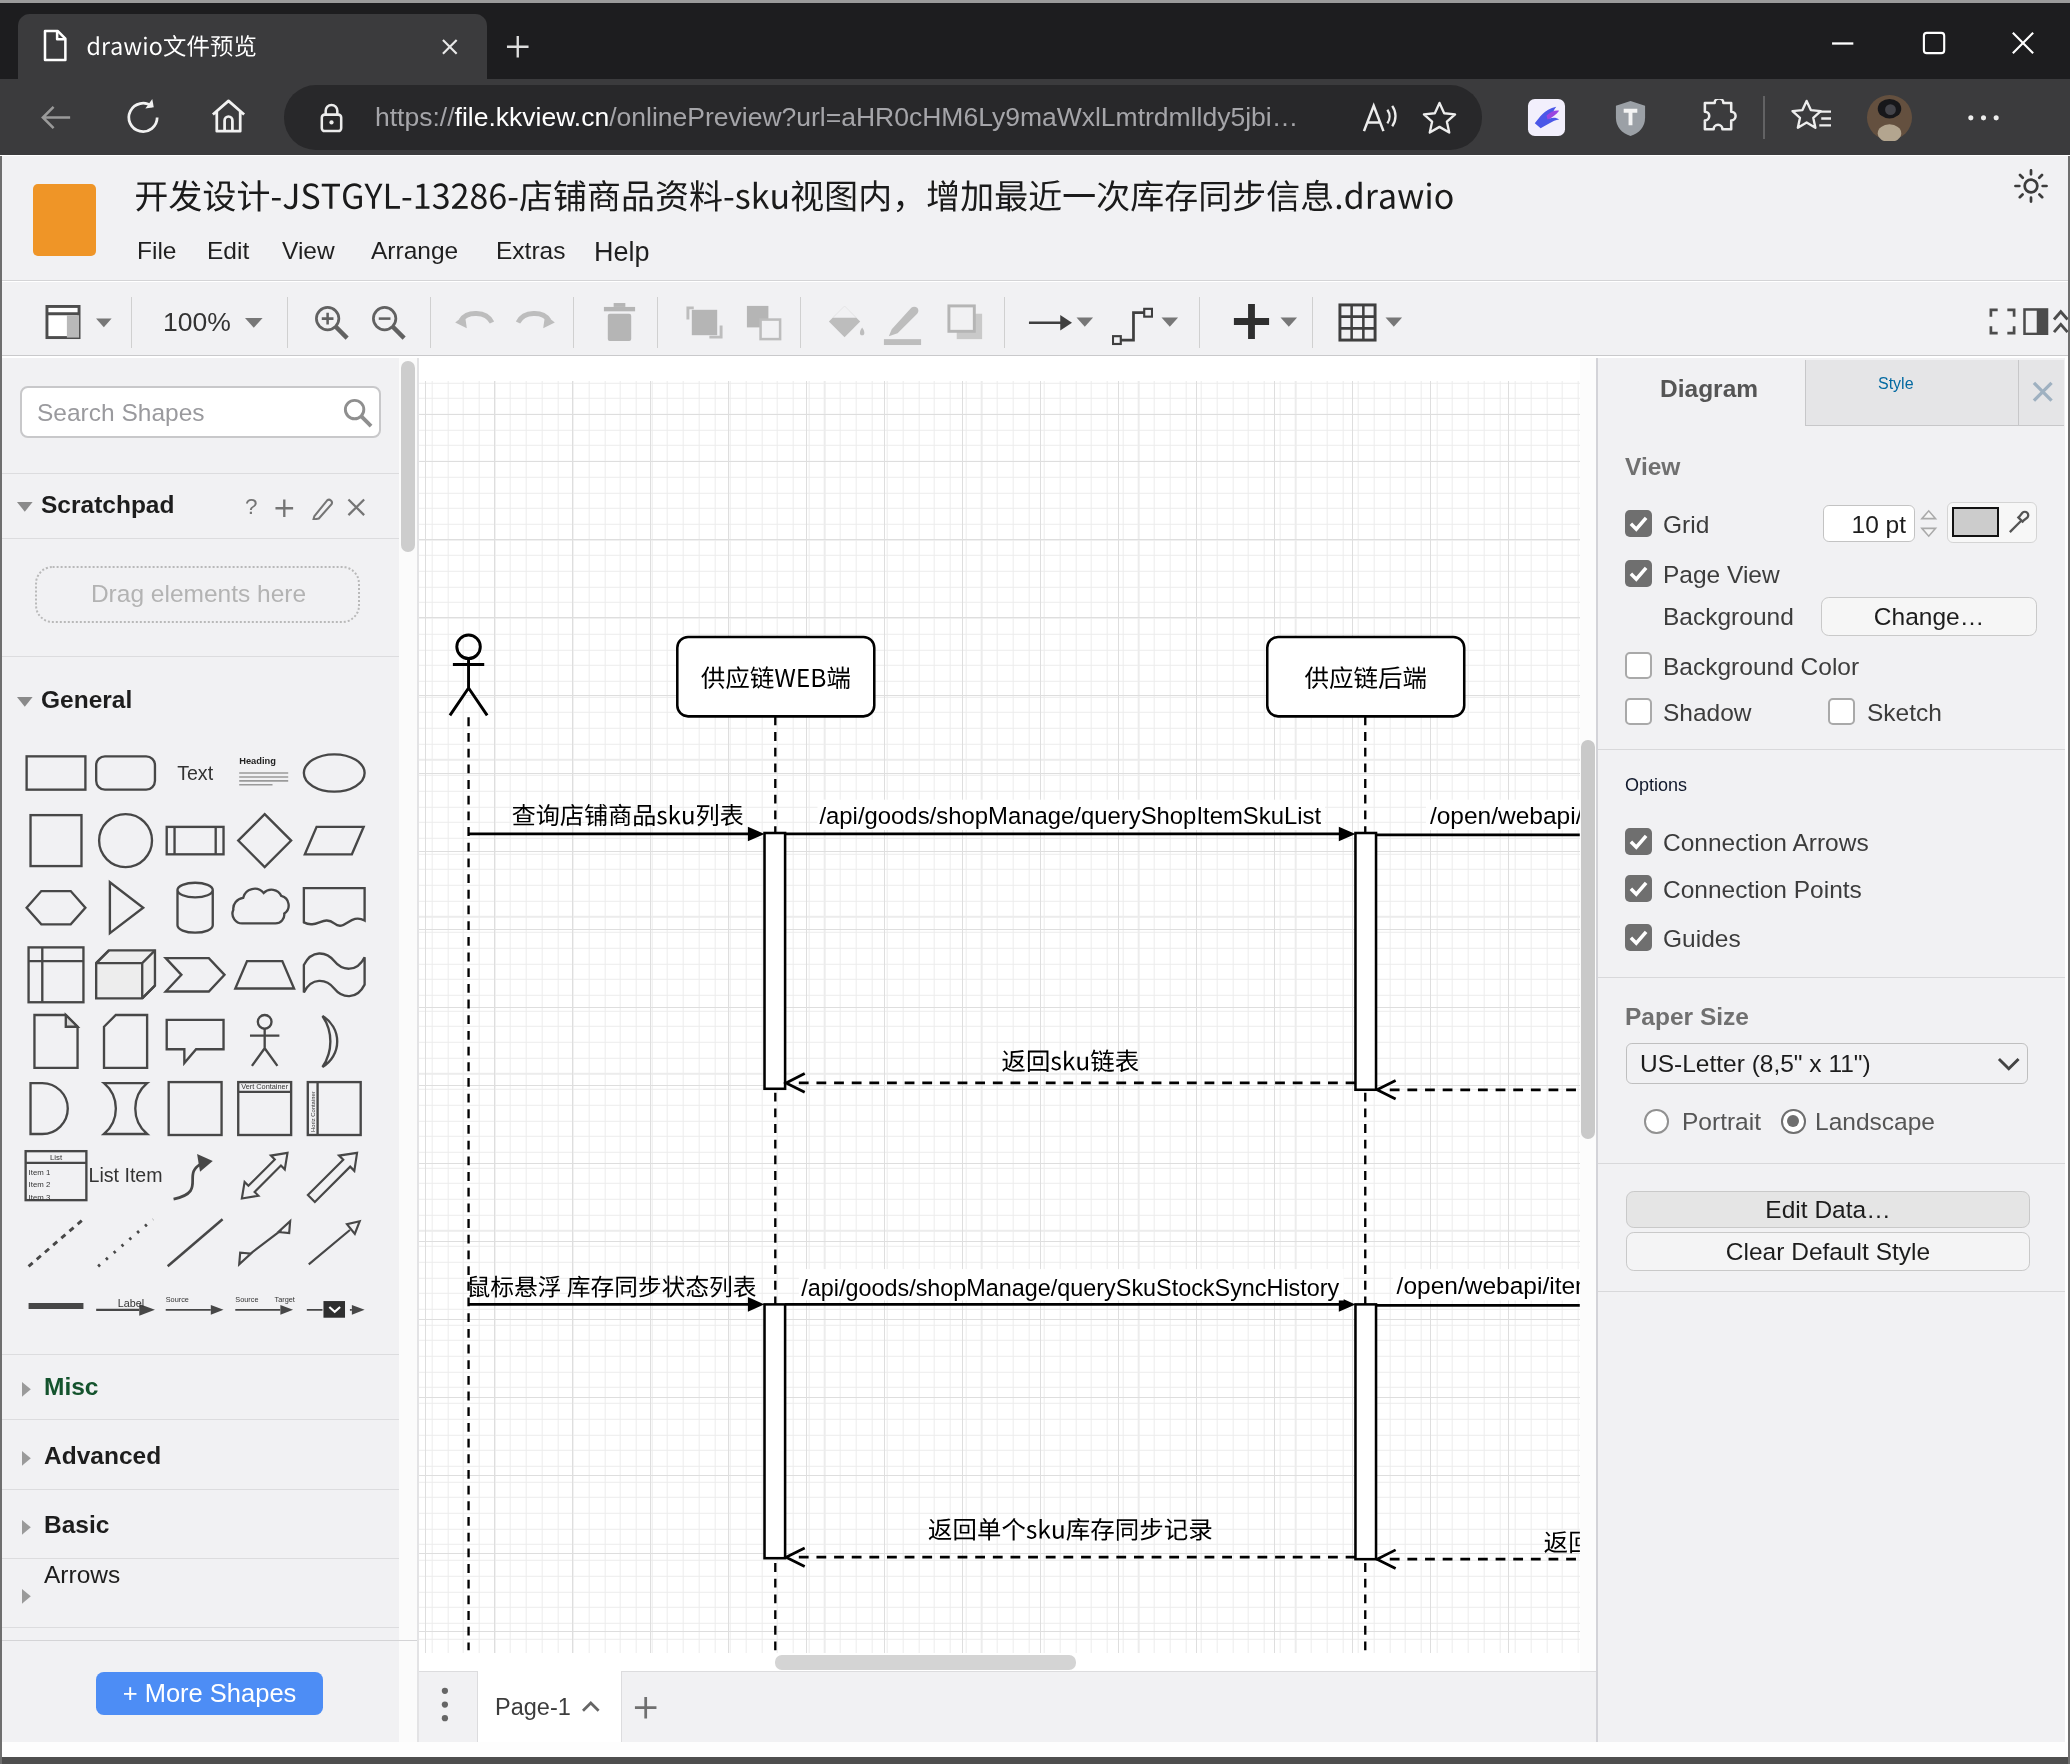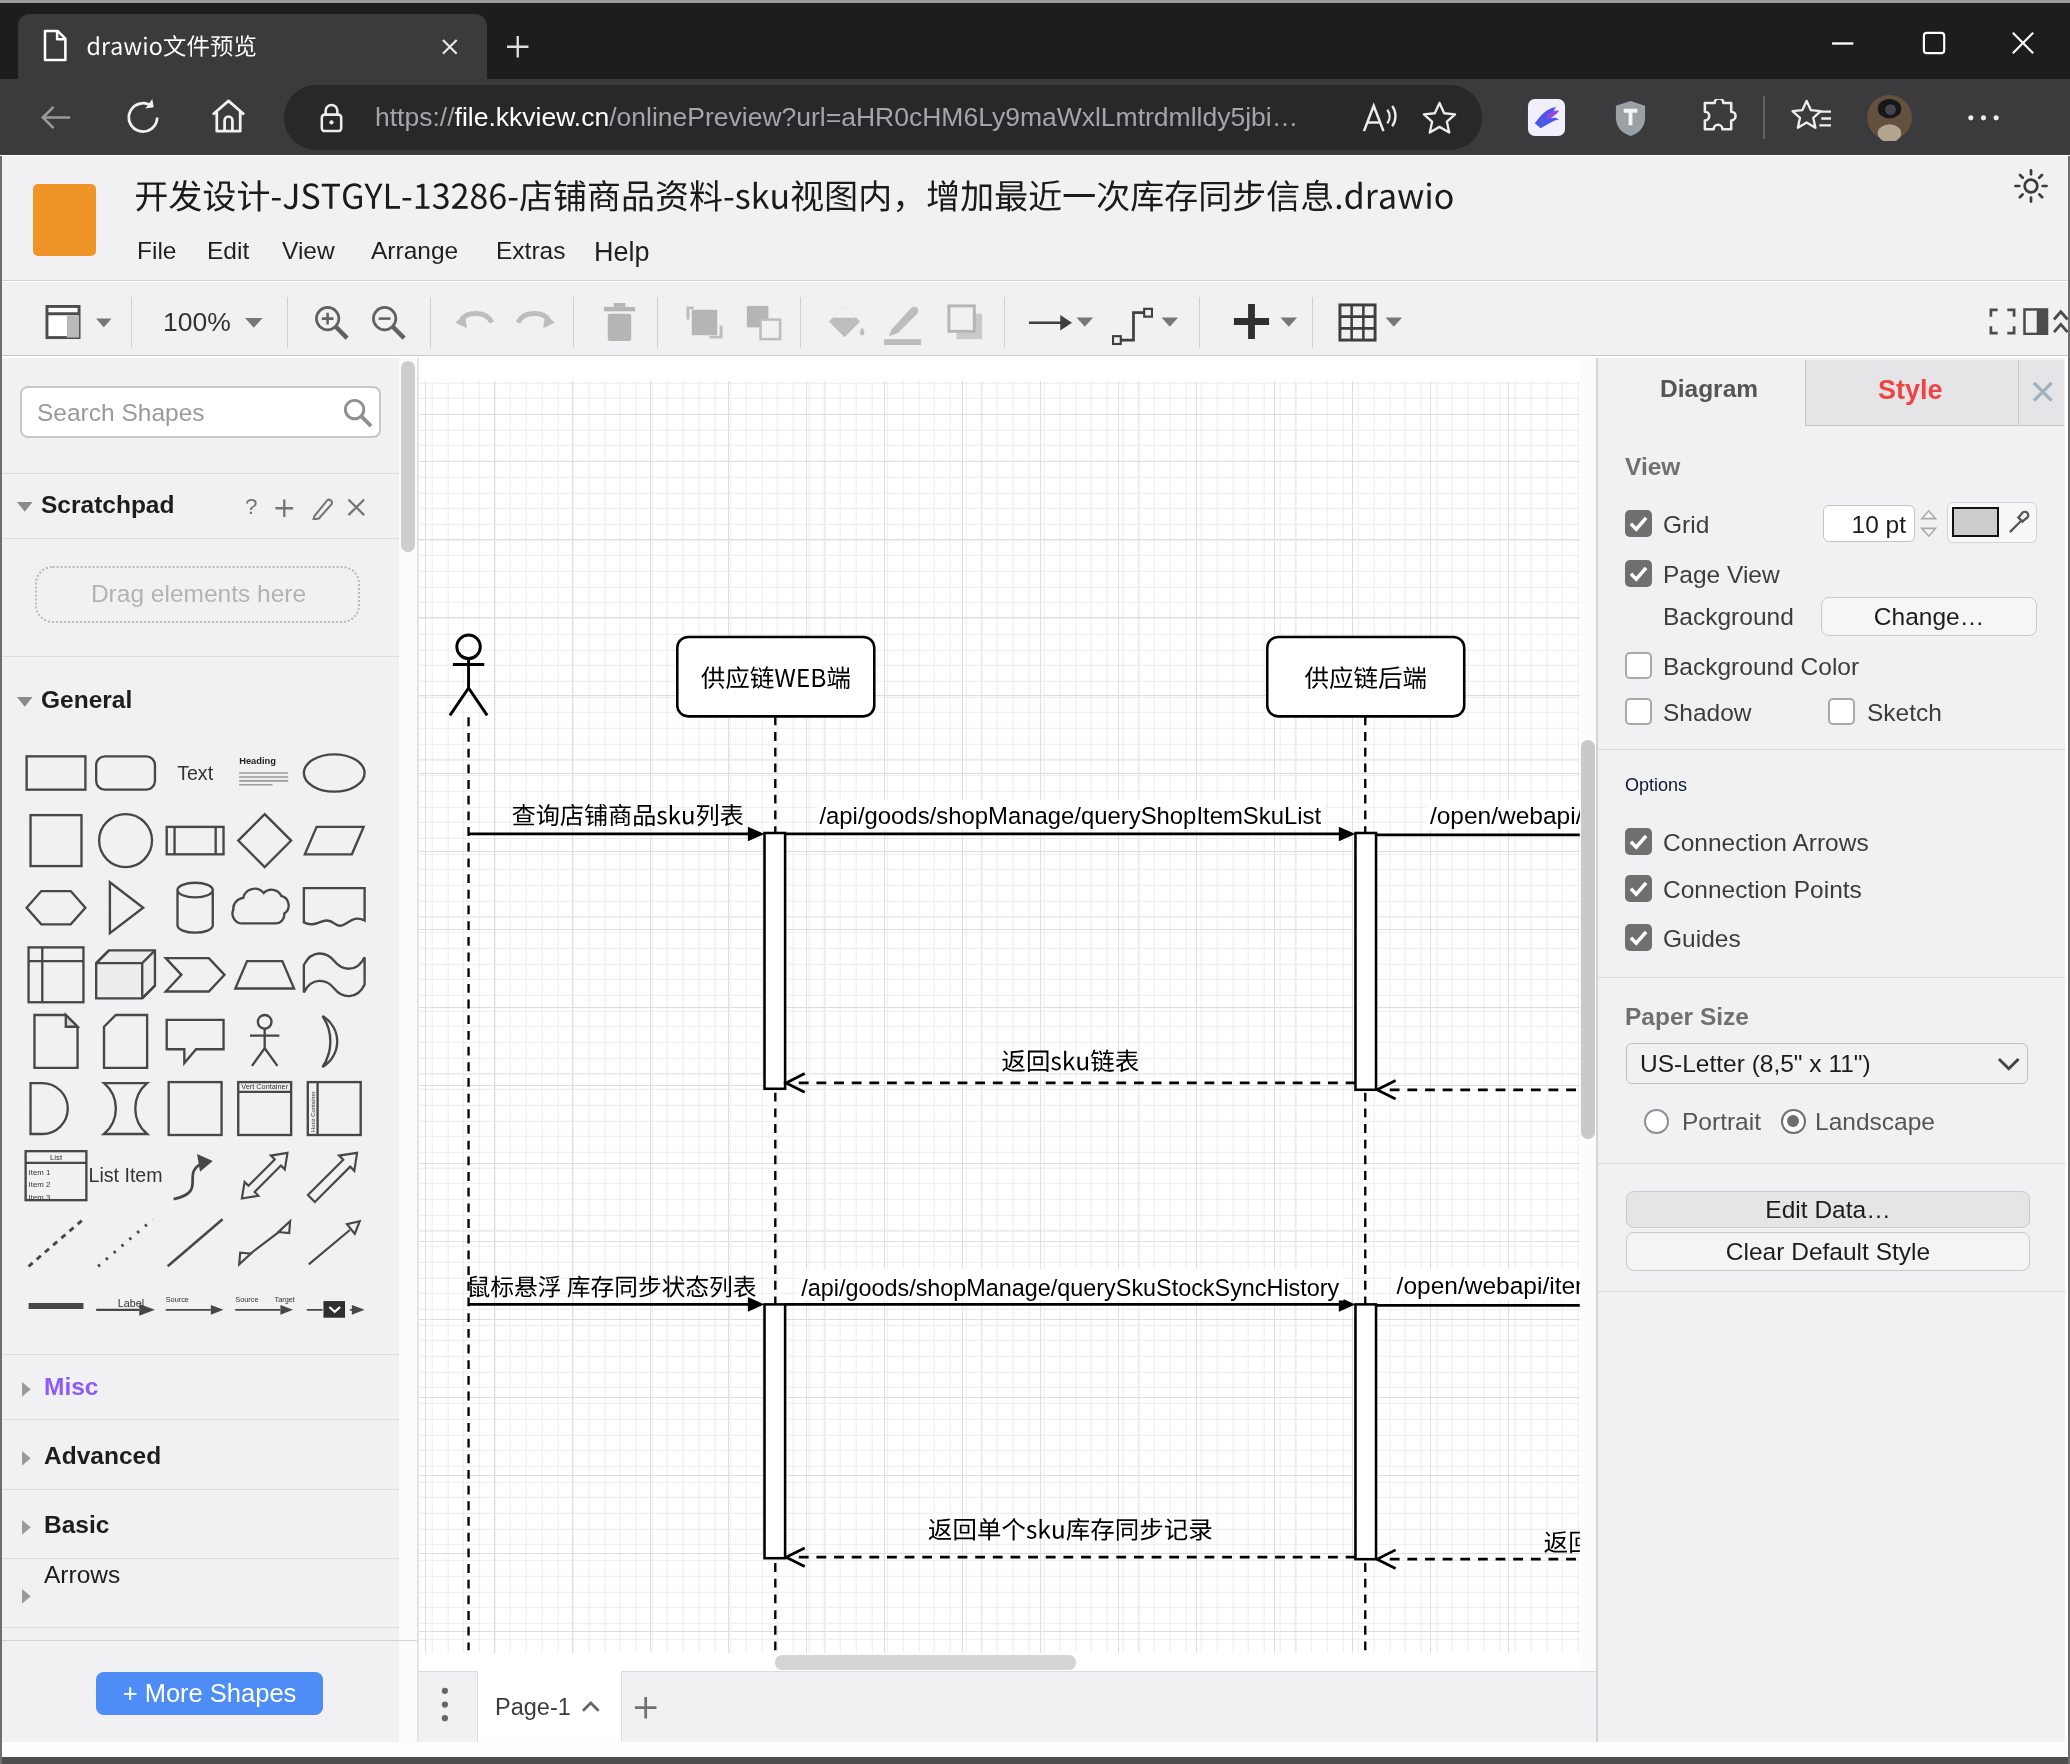--- a/index.html
+++ b/index.html
@@ -302,21 +302,21 @@
       <path d="M313 597 h16 m28 0 h2" stroke-width="2"></path>
       <path d="M359 592 l13 5 -13 5 z" fill="#474747" stroke="none"></path>
       <rect x="330" y="588" width="22" height="17" fill="#2f2f2f" stroke="none"></rect>
       <path d="M336 594 l5.5 5 5.5 -5" stroke="#fff" stroke-width="2.2"></path>
     </g>
   </svg>
 <div class="abs" style="left:2px;top:1354px;width:397px;height:1px;background:#dcdcde"></div>
 <svg class="abs" style="left:19.6px;top:1381px" width="11.8" height="16.7" viewBox="0 0 12 17">
     <path d="M2 1 l9 7.5 -9 7.5 z" fill="#9a9a9a"></path>
   </svg>
-<div class="abs" style="left:44px;top:1373px;font-size:24.5px;font-weight:bold;color:#8b5cf6">Misc</div>
+<div class="abs" style="left:44px;top:1373px;font-size:24.5px;font-weight:bold;color:#14532d">Misc</div>
 <svg class="abs" style="left:19.6px;top:1450px" width="11.8" height="16.7" viewBox="0 0 12 17">
     <path d="M2 1 l9 7.5 -9 7.5 z" fill="#9a9a9a"></path>
   </svg>
 <div class="abs" style="left:44px;top:1442px;font-size:24.5px;font-weight:bold;color:#1d1d1d">Advanced</div>
 <svg class="abs" style="left:19.6px;top:1519px" width="11.8" height="16.7" viewBox="0 0 12 17">
     <path d="M2 1 l9 7.5 -9 7.5 z" fill="#9a9a9a"></path>
   </svg>
 <div class="abs" style="left:44px;top:1511px;font-size:24.5px;font-weight:bold;color:#1d1d1d">Basic</div>
 <svg class="abs" style="left:19.6px;top:1588px" width="11.8" height="16.7" viewBox="0 0 12 17">
     <path d="M2 1 l9 7.5 -9 7.5 z" fill="#9a9a9a"></path>
@@ -337,21 +337,21 @@
 repeating-linear-gradient(to bottom, #ececec 0 1px, transparent 1px 15.7px);
 background-position: 75px 24.5px, 0 103px, 12.7px 24.5px, 0 8.8px;"></div>
 <div class="abs" style="left:419px;top:358px;width:1161px;height:22.5px;background:#fff"></div>
 <div class="abs" style="left:1580px;top:358px;width:15.7px;height:1313px;background:#fcfcfc"></div>
 <div class="abs" style="left:1581px;top:740px;width:13.7px;height:399px;background:#c9c9c9;border-radius:6.9px"></div>
 <div class="abs" style="left:775px;top:1655px;width:301px;height:14.7px;background:#d4d4d4;border-radius:6.9px"></div>
 <div class="abs" style="left:1596px;top:358px;width:2px;height:1384px;background:#d3d3d8"></div>
 <div class="abs" style="left:1598px;top:358px;width:467px;height:1384px;background:#f1f1f3"></div>
 <div class="abs" style="left:1805px;top:360px;width:259px;height:66px;background:#e5e5e7;border-bottom:1px solid #c7c7c9;border-left:1px solid #c7c7c9"></div>
 <div class="abs" style="left:1660px;top:375px;font-size:24.5px;font-weight:bold;color:#555">Diagram</div>
-<div class="abs" style="left:1878px;top:375px;font-size:27px;font-weight:bold;color:#ef4444">Style</div>
+<div class="abs" style="left:1878px;top:375px;font-size:16px;font-weight:normal;color:#0369a1">Style</div>
 <svg class="abs" style="left:2031px;top:380px" width="23.5" height="23.5" viewBox="0 0 24 24">
     <path d="M3 3 L21 21 M21 3 L3 21" stroke="#9fb1c1" stroke-width="3.4"></path>
   </svg>
 <div class="abs" style="left:2018px;top:360px;width:1px;height:66px;background:#c7c7c9"></div>
 <div class="abs" style="left:1625px;top:453px;font-size:24.5px;font-weight:bold;color:#707070">View</div>
 <div class="abs" style="left:1625px;top:510px;width:26.5px;height:26.5px;background:#6f6f6f;border-radius:4.9px"></div>
 <svg class="abs" style="left:1625px;top:510px" width="26.5" height="26.5" viewBox="0 0 27 27">
     <path d="M6 14 l5.5 5.5 L21.5 8" fill="none" stroke="#fff" stroke-width="3.6"></path>
   </svg>
 <div class="abs" style="left:1663px;top:511px;font-size:24.5px;color:#3c3c3c">Grid</div>

